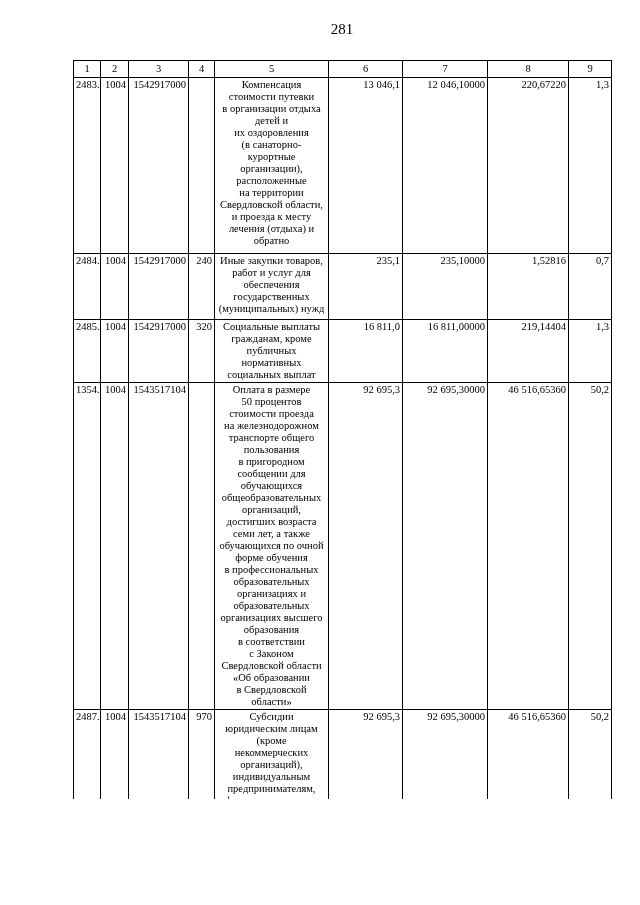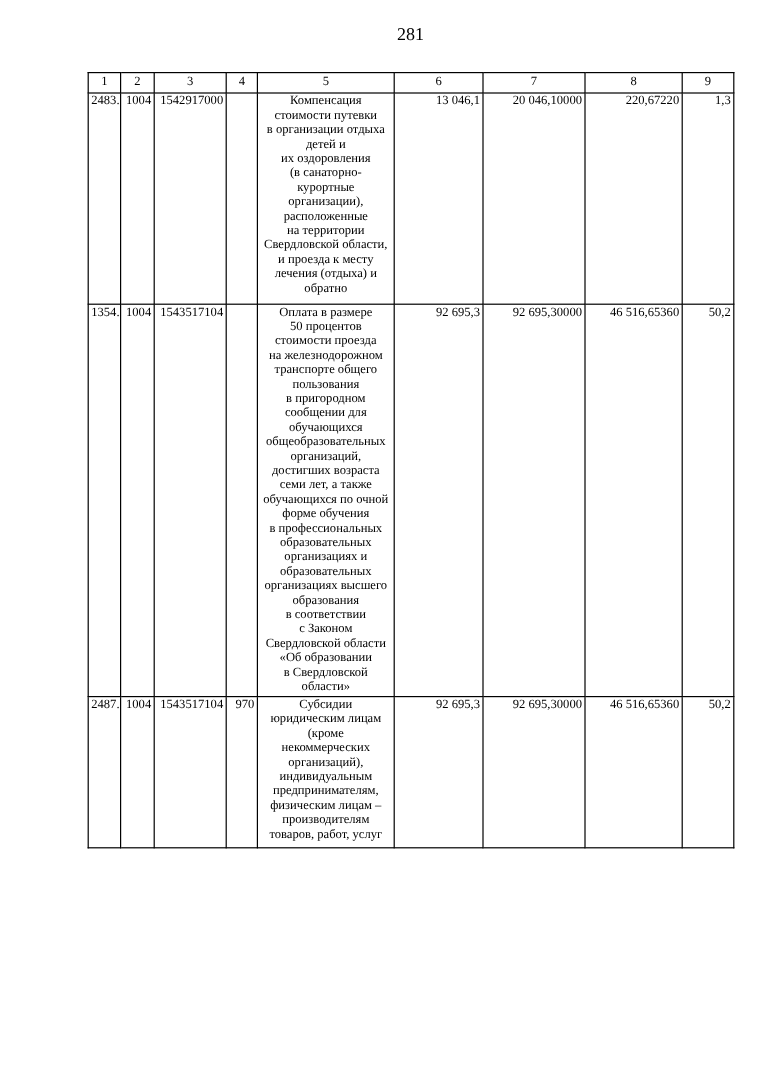--- a/index.html
+++ b/index.html
@@ -100,26 +100,56 @@
 (в санаторно-
 курортные
 организации),
 расположенные
 на территории
 Свердловской области,
 и проезда к месту
 лечения (отдыха) и
 обратно</td>
         <td>13 046,1</td>
-        <td>20 046,10000</td>
+        <td>12 046,10000</td>
         <td>220,67220</td>
         <td>1,3</td>
       </tr>
 
-
+      <tr style="height:66px;">
+        <td>2484.</td>
+        <td>1004</td>
+        <td>1542917000</td>
+        <td>240</td>
+        <td class="c-name">Иные закупки товаров,
+работ и услуг для
+обеспечения
+государственных
+(муниципальных) нужд</td>
+        <td>235,1</td>
+        <td>235,10000</td>
+        <td>1,52816</td>
+        <td>0,7</td>
+      </tr>
+
+      <tr style="height:63px;">
+        <td>2485.</td>
+        <td>1004</td>
+        <td>1542917000</td>
+        <td>320</td>
+        <td class="c-name">Социальные выплаты
+гражданам, кроме
+публичных
+нормативных
+социальных выплат</td>
+        <td>16 811,0</td>
+        <td>16 811,00000</td>
+        <td>219,14404</td>
+        <td>1,3</td>
+      </tr>
 
       <tr style="height:322px;">
         <td>1354.</td>
         <td>1004</td>
         <td>1543517104</td>
         <td></td>
         <td class="c-name">Оплата в размере
 50 процентов
 стоимости проезда
 на железнодорожном

